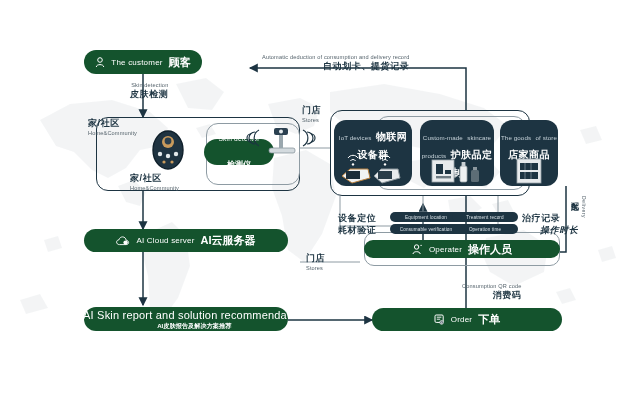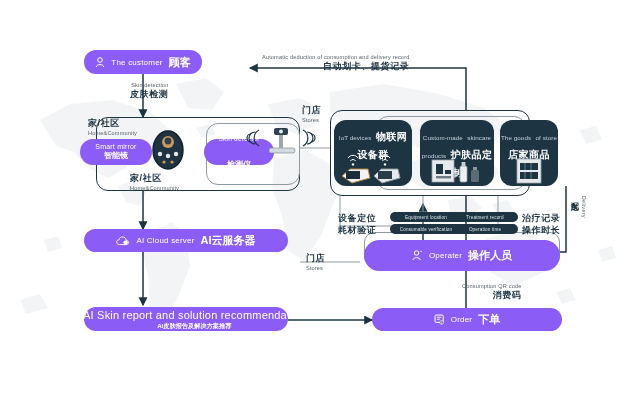--- a/index.html
+++ b/index.html
@@ -27,21 +27,21 @@
   
   #wires {
     position: absolute; left: 0; top: 0;
     width: 628px; height: 399px;
     pointer-events: none;
   }
 
   
   .pill {
     position: absolute;
-    background: #8b5cf6;
+    background: #14532d;
     border-radius: 40px;
     color: #ffffff;
     display: flex;
     align-items: center;
     justify-content: center;
     gap: 6px;
     white-space: nowrap;
   }
   .pill .en { font-size: 8px; letter-spacing: .2px; }
   .pill .cn { font-size: 11px; font-weight: bold; }
@@ -235,36 +235,32 @@
         <rect x="1" y="1" width="8.2" height="7.4" rx="1.2" fill="none" stroke="#fff" stroke-width="1"></rect>
         <path d="M2.8 3.2 H7.4 M2.8 5.2 H6.2" stroke="#fff" stroke-width=".9"></path>
         <circle cx="7.6" cy="8.4" r="1.8" fill="#1d3442" stroke="#fff" stroke-width=".8"></circle>
         <path d="M7.6 7.4 V9.3 M6.8 8.6 L7.6 9.4 L8.4 8.6" stroke="#fff" stroke-width=".7" fill="none"></path>
       </svg>
     </span>
     <span class="en">Order</span>
     <span class="cn">下单</span>
   </div>
 
-  <div class="pill" style="left:364px; top:240px; width:196px; height:31px;">
+  <div class="pill" style="left:364px; top:240px; width:196px; height:18px;">
     <span class="icon">
       <svg width="11" height="11" viewBox="0 0 11 11">
         <circle cx="4.6" cy="3" r="2.2" fill="none" stroke="#fff" stroke-width="1"></circle>
         <path d="M1 10 C1 6.9 8.2 6.9 8.2 10" fill="none" stroke="#fff" stroke-width="1"></path>
         <path d="M8.6 1.4 L9.6 1.4 M9.1 .9 L9.1 1.9" stroke="#fff" stroke-width=".8"></path>
       </svg>
     </span>
     <span class="en">Operater</span>
     <span class="cn">操作人员</span>
   </div>
 
-  <div class="pill" style="left:80px; top:139px; width:72px; height:26px; flex-direction:column; gap:0; line-height:1.15;">
-    <span class="en" style="font-size:7px;">Smart mirror</span>
-    <span class="cn" style="font-size:8px;">智能镜</span>
-  </div>
 
   <div class="pill" style="left:204px; top:139px; width:70px; height:26px; flex-direction:column; gap:17px; line-height:1.15;">
     <span class="en" style="font-size:6.6px;">Skin detector</span>
     <span class="cn" style="font-size:8px;">检测仪</span>
   </div>
 
   <svg style="position:absolute; left:148px; top:128px; width:40px; height:44px;" viewBox="0 0 40 44">
     <ellipse cx="20" cy="22" rx="15" ry="19" fill="#1f3341" stroke="#0f1f2a" stroke-width="1.4"></ellipse>
     <ellipse cx="20" cy="14" rx="6" ry="6" fill="#c99a5c"></ellipse>
     <circle cx="20" cy="13" r="3.4" fill="#2b3f4d"></circle>
@@ -383,21 +379,21 @@
     <span class="cn">耗材验证</span>
   </div>
   <div class="chip" style="left:390px; top:212px; width:72px; height:10px;">Equipment location</div>
   <div class="chip" style="left:390px; top:224px; width:72px; height:10px;">Consumable verification</div>
 
   <div class="chip" style="left:452px; top:212px; width:66px; height:10px;">Treatment record</div>
   <div class="chip" style="left:452px; top:224px; width:66px; height:10px;">Operation time</div>
   <div class="lbl" style="left:522px; top:212px;">
     <span class="cn">治疗记录</span>
   </div>
-  <div class="lbl" style="left:522px; top:224px;">
+  <div class="lbl" style="left:540px; top:224px;font-style:italic;">
     <span class="cn">操作时长</span>
   </div>
 
   <div class="vtext" style="left:570px; top:196px;">
     <b>配送</b>
   </div>
   <div class="vtext" style="left:580px; top:196px; font-size:5px;">
     <span>Delivery</span>
   </div>
 

